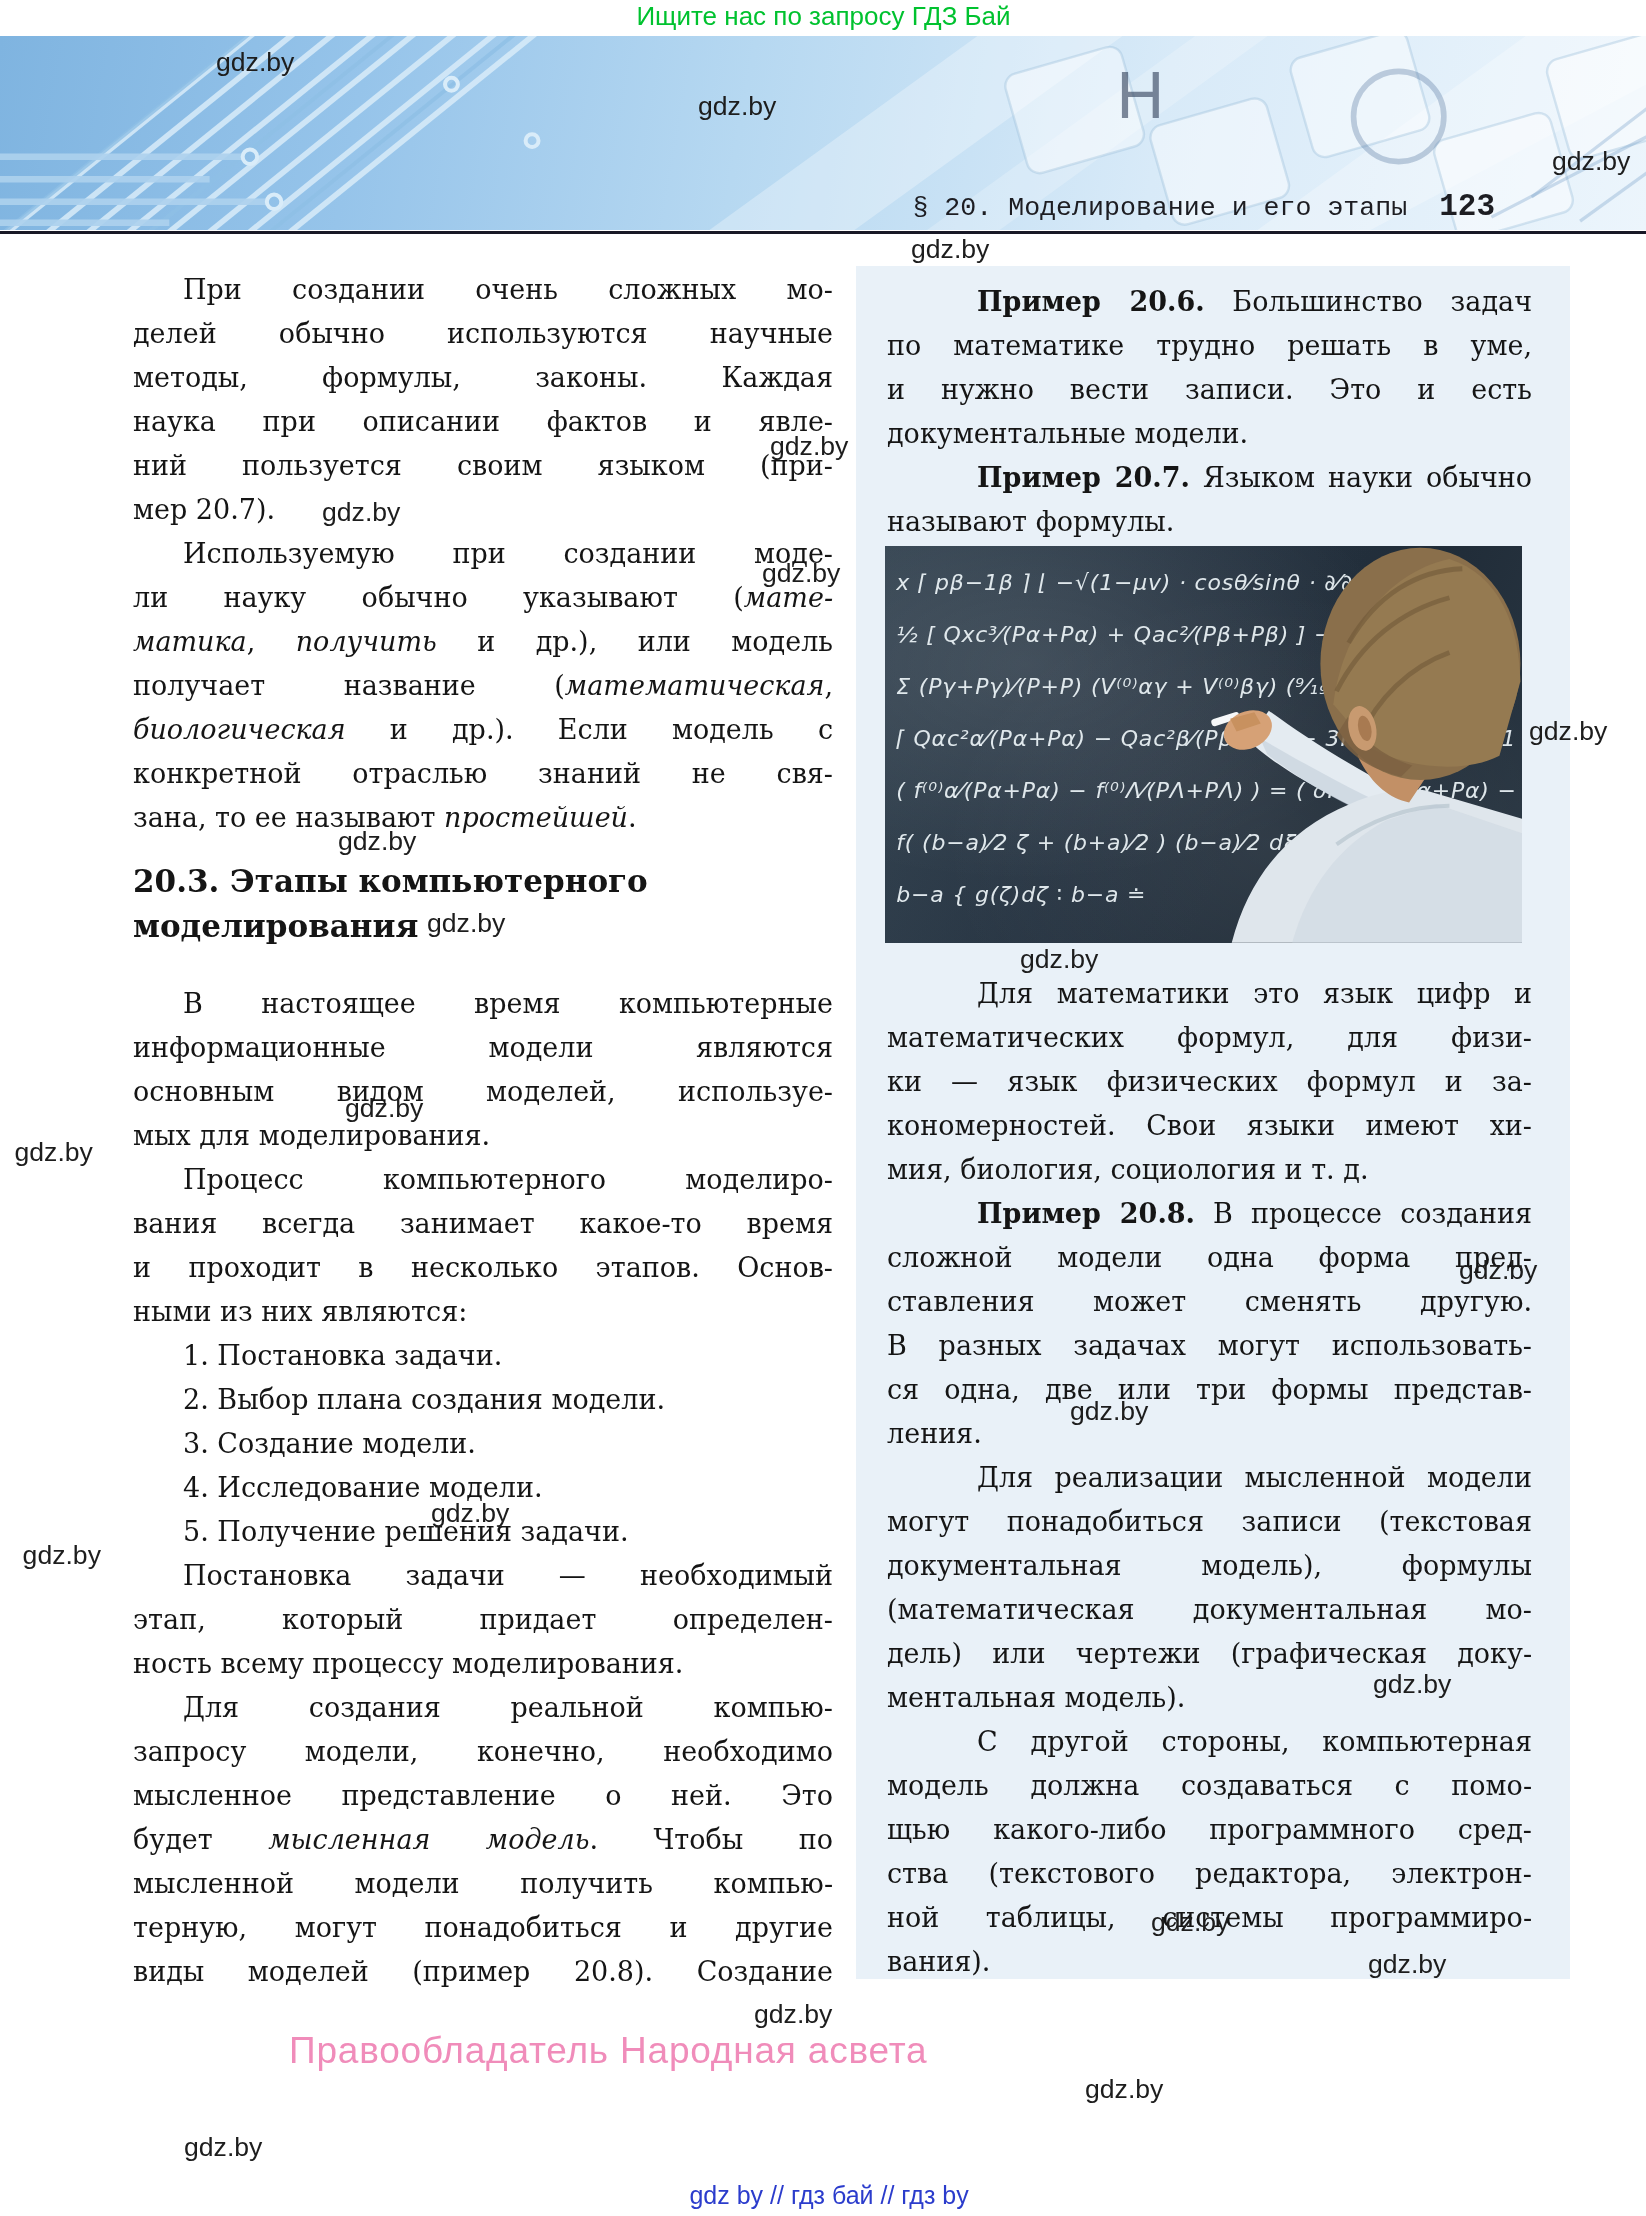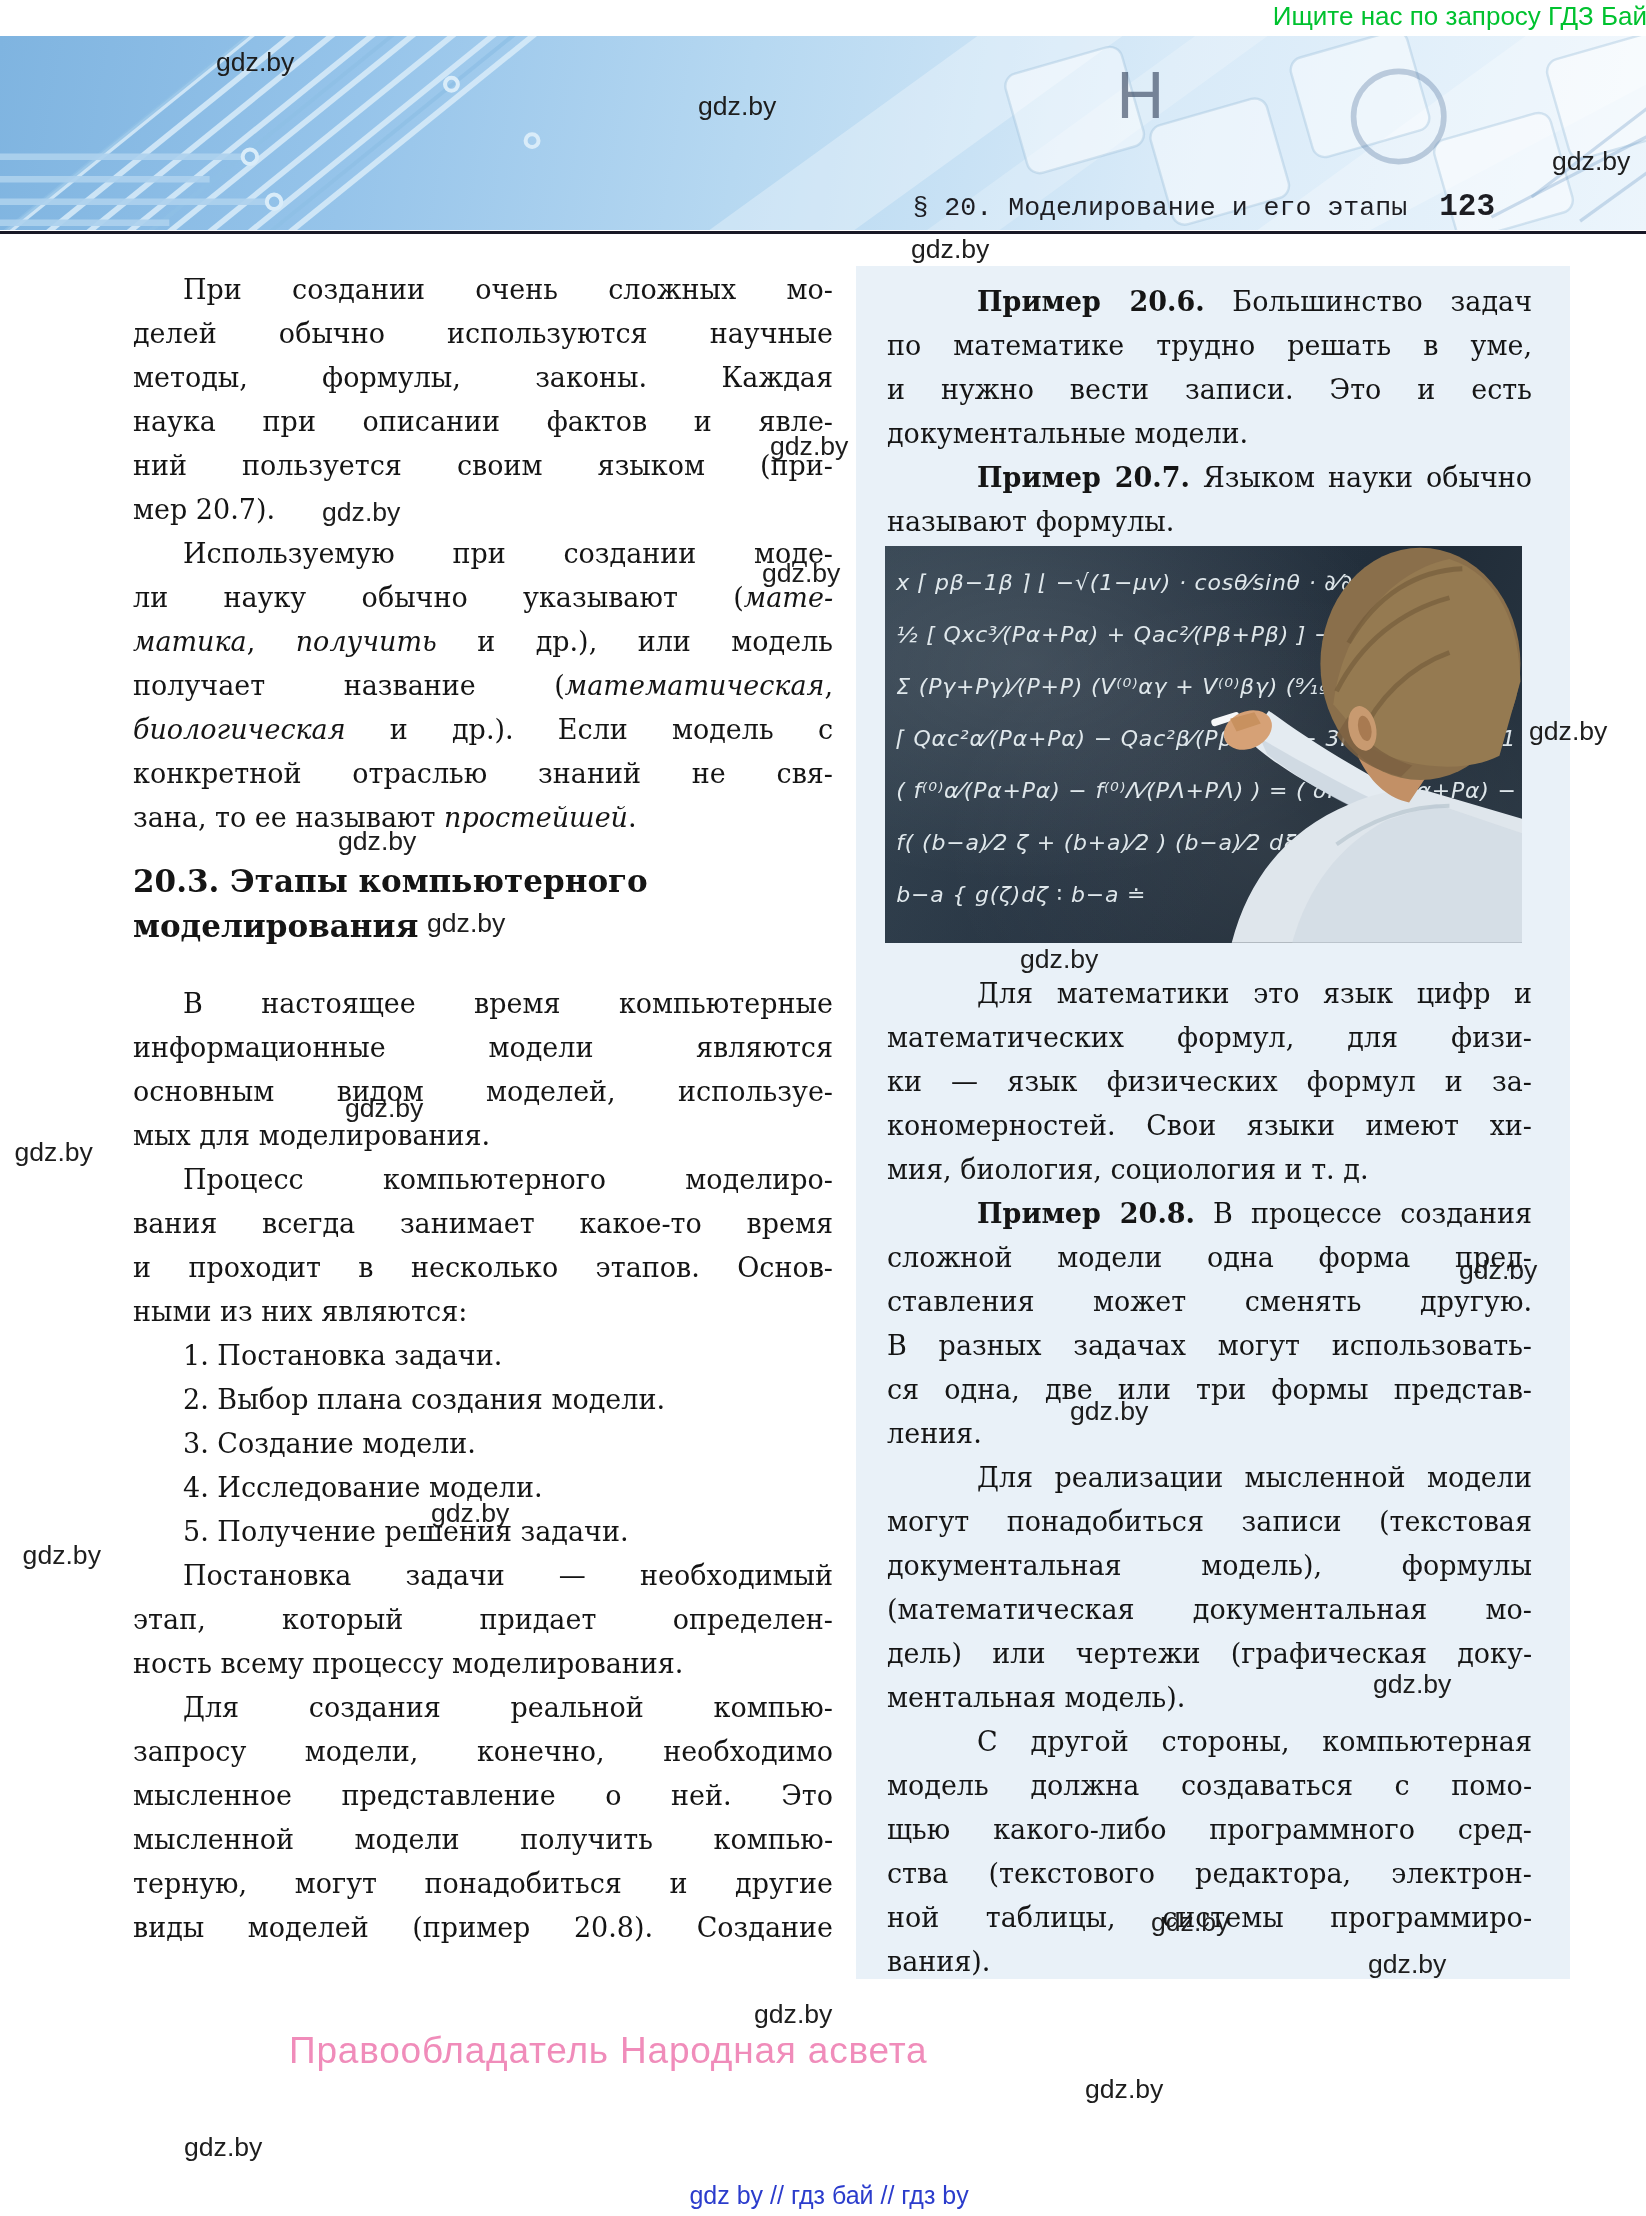--- a/index.html
+++ b/index.html
@@ -1,20 +1,20 @@
 <!DOCTYPE html>
 <html style="font-size:13px"><head>
 <meta charset="utf-8">
 <style>
   html,body{margin:0;padding:0;background:#fff;}
   #page{position:relative;width:1647px;height:2216px;background:#ffffff;overflow:hidden;
         font-family:"DejaVu Serif",serif;color:#151515;}
 
   
-  .promo{position:absolute;top:1.6px;left:0;width:100%;text-align:right;
+  .promo{position:absolute;top:1.6px;left:0;width:100%;text-align:center;
          font:26px/29px "Liberation Sans",sans-serif;color:#00c22f;}
 
   
   .banner{position:absolute;top:36px;left:0;width:1647px;height:194px;
           background:linear-gradient(100deg,#7fb4e0 0%,#96c4ea 22%,#b6d8f1 45%,#d8eaf8 70%,#ecf5fc 100%);}
   .banner svg{position:absolute;inset:0;}
   .rule{position:absolute;top:231px;left:0;width:1647px;height:3.2px;background:#181826;}
 
   
   .hdr{position:absolute;top:189px;right:152px;display:flex;align-items:baseline;gap:32px;
@@ -155,20 +155,21 @@
       <div class="tl ind">2. Выбор плана создания модели.</div>
       <div class="tl ind">3. Создание модели.</div>
       <div class="tl ind">4. Исследование модели.</div>
       <div class="tl ind">5. Получение решения задачи.</div>
       <div class="tl j ind">Постановка задачи — необходимый</div>
       <div class="tl j">этап, который придает определен-</div>
       <div class="tl">ность всему процессу моделирования.</div>
       <div class="tl j ind">Для создания реальной компью-</div>
       <div class="tl j">запросу модели, конечно, необходимо</div>
       <div class="tl j">мысленное представление о ней. Это</div>
+      <div class="tl j">будет <i>мысленная модель</i>. Чтобы по</div>
       <div class="tl j">мысленной модели получить компью-</div>
       <div class="tl j">терную, могут понадобиться и другие</div>
       <div class="tl j">виды моделей (пример 20.8). Создание</div>
     </div>
 
   <div class="tb panelblock" style="left:887px;top:280px;width:645px;">
       <div class="tl j ind"><b>Пример 20.6.</b> Большинство задач</div>
       <div class="tl j">по математике трудно решать в уме,</div>
       <div class="tl j">и нужно вести записи. Это и есть</div>
       <div class="tl">документальные модели.</div>

